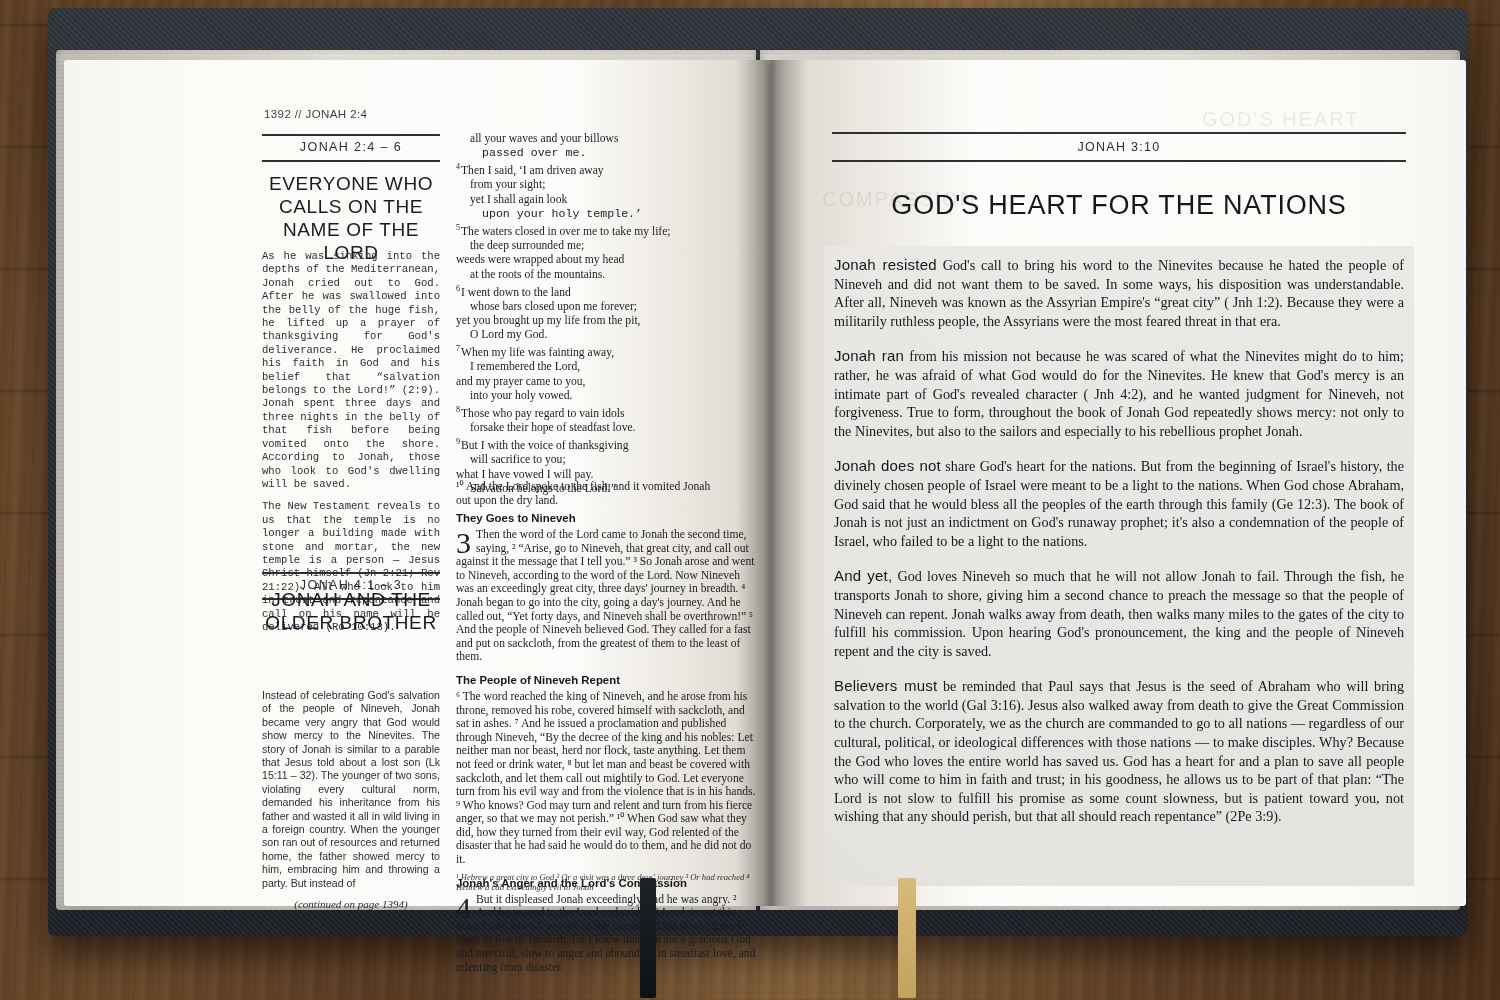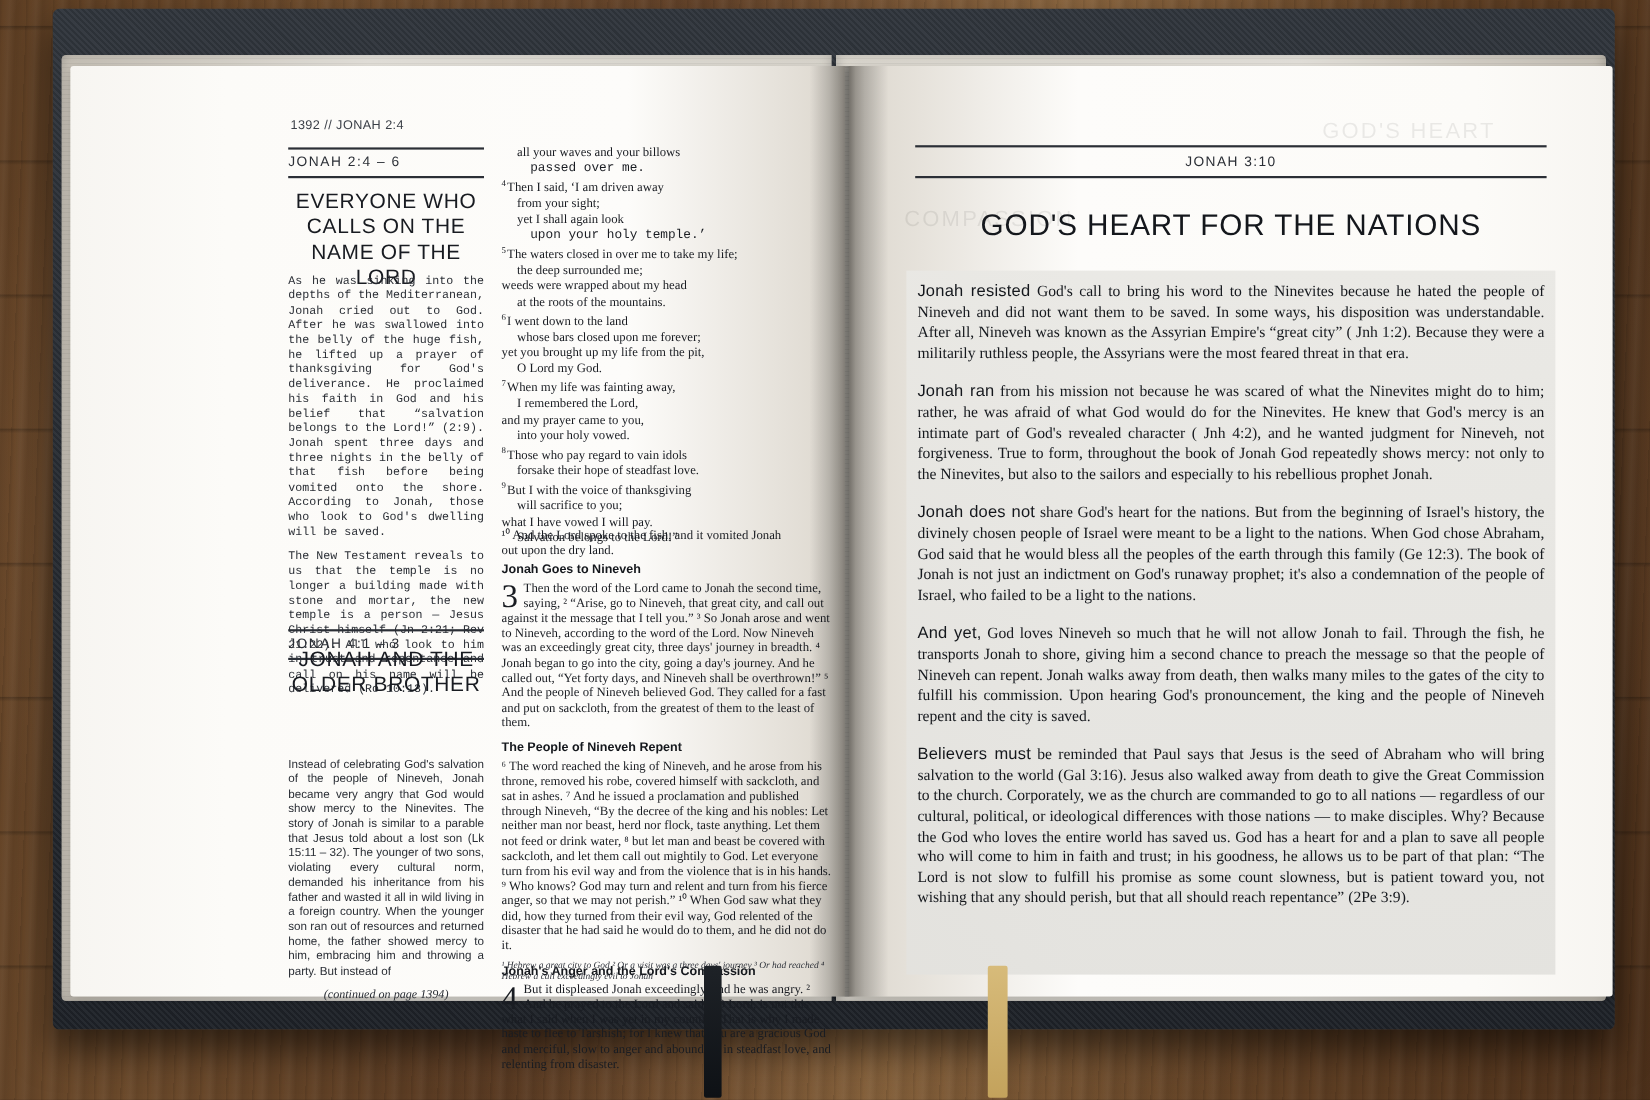--- a/index.html
+++ b/index.html
@@ -80,21 +80,21 @@
 
   
   .lp{position:absolute;left:0;top:0;width:100%;height:100%;color:#20232a;}
   .folio{position:absolute;left:200px;top:48px;font-size:11.5px;letter-spacing:.4px;color:#3a3f47;
     font-family:"Liberation Sans",sans-serif;}
   .rule{position:absolute;background:#2b2f36;height:1.6px;}
 
   .sidecol{position:absolute;left:198px;width:178px;}
   .sidehead{
     font-family:"Liberation Sans",sans-serif;
-    font-size:12.5px;letter-spacing:1.4px;color:#2b2f36;
+    font-size:12.5px;letter-spacing:1.4px;color:#2b2f36;text-align:center;
   }
   .sidetitle{
     font-family:"Liberation Sans",sans-serif;
     font-size:19px;line-height:23px;letter-spacing:.6px;text-align:center;color:#181b21;
     font-weight:400;
   }
   .sidebody{
     font-family:"Liberation Sans",sans-serif;
     font-size:10.6px;line-height:13.4px;text-align:justify;color:#2a2e35;
   }
@@ -217,21 +217,21 @@
             <div class="ind1">forsake their hope of steadfast love.</div>
             <div><span class="vn">9</span>But I with the voice of thanksgiving</div>
             <div class="ind1">will sacrifice to you;</div>
             <div>what I have vowed I will pay.</div>
             <div class="ind1">Salvation belongs to the Lord!”</div>
           </div>
 
         <div class="bcol verse" style="left:392px;top:420px;width:268px;">¹⁰ And the Lord spoke to the fish, and it vomited Jonah out upon the dry land.</div>
 
         <div class="bcol" style="left:392px;top:442px;width:300px;">
-          <div class="secthead">Jonah Goes to Nineveh</div>
+          <div class="secthead">They Goes to Nineveh</div>
           <div class="verse">
             <span class="dropcap">3</span><span>Then the word of the Lord came to Jonah the second time, saying, ² “Arise, go to Nineveh, that great city, and call out against it the message that I tell you.” ³ So Jonah arose and went to Nineveh, according to the word of the Lord. Now Nineveh was an exceedingly great city, three days' journey in breadth. ⁴ Jonah began to go into the city, going a day's journey. And he called out, “Yet forty days, and Nineveh shall be overthrown!” ⁵ And the people of Nineveh believed God. They called for a fast and put on sackcloth, from the greatest of them to the least of them.</span>
           </div>
           <div class="secthead">The People of Nineveh Repent</div>
           <div class="verse">⁶ The word reached the king of Nineveh, and he arose from his throne, removed his robe, covered himself with sackcloth, and sat in ashes. ⁷ And he issued a proclamation and published through Nineveh, “By the decree of the king and his nobles: Let neither man nor beast, herd nor flock, taste anything. Let them not feed or drink water, ⁸ but let man and beast be covered with sackcloth, and let them call out mightily to God. Let everyone turn from his evil way and from the violence that is in his hands. ⁹ Who knows? God may turn and relent and turn from his fierce anger, so that we may not perish.” ¹⁰ When God saw what they did, how they turned from their evil way, God relented of the disaster that he had said he would do to them, and he did not do it.</div>
           <div class="secthead">Jonah's Anger and the Lord's Compassion</div>
           <div class="verse">
             <span class="dropcap">4</span><span>But it displeased Jonah exceedingly, and he was angry. ² And he prayed to the Lord and said, “O Lord, is not this what I said when I was yet in my country? That is why I made haste to flee to Tarshish; for I knew that you are a gracious God and merciful, slow to anger and abounding in steadfast love, and relenting from disaster.</span>
           </div>
         </div>

